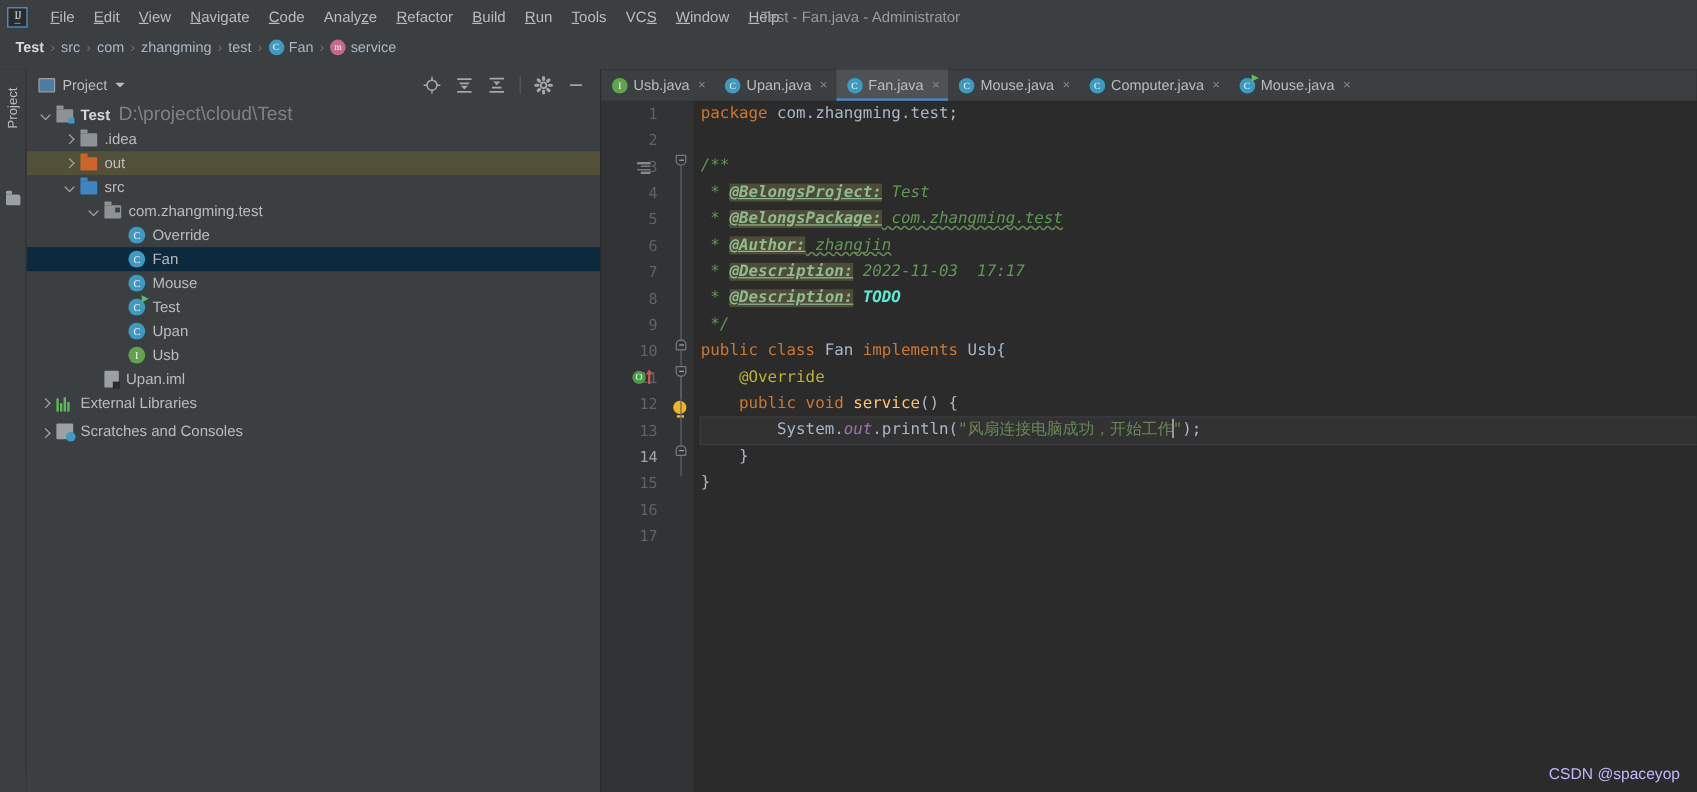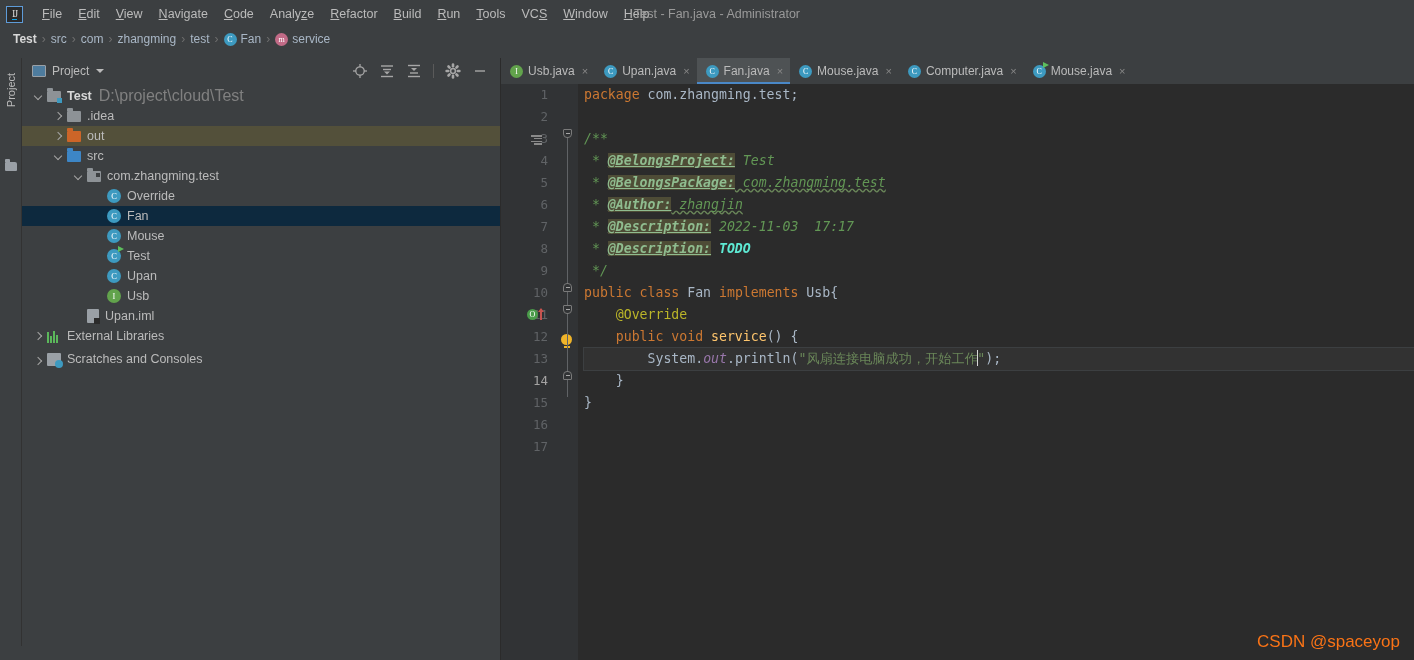--- a/index.html
+++ b/index.html
@@ -426,22 +426,22 @@
   }
   .jdoc-ico i { display:block; height:1.5px; background:#8a8a8a; }
   .jdoc-ico i:nth-child(1){width:11px;}
   .jdoc-ico i:nth-child(2){width:8px; margin-left:3px;}
   .jdoc-ico i:nth-child(3){width:11px;}
   .jdoc-ico i:nth-child(4){width:8px; margin-left:3px;}
 
   .watermark {
     position: absolute;
     right: 14px; bottom: 8px;
-    color: #f97316;
-    font-size: 17px;
+    color: #c4b5fd;
+    font-size: 13px;
     font-family: "Liberation Sans", sans-serif;
   }
   .bottom-strip {
     position: absolute;
     left: 0; bottom: 0; width: 22px; height: 14px;
     background: #3c3f41;
   }
 </style>
 </head>
 <body>

